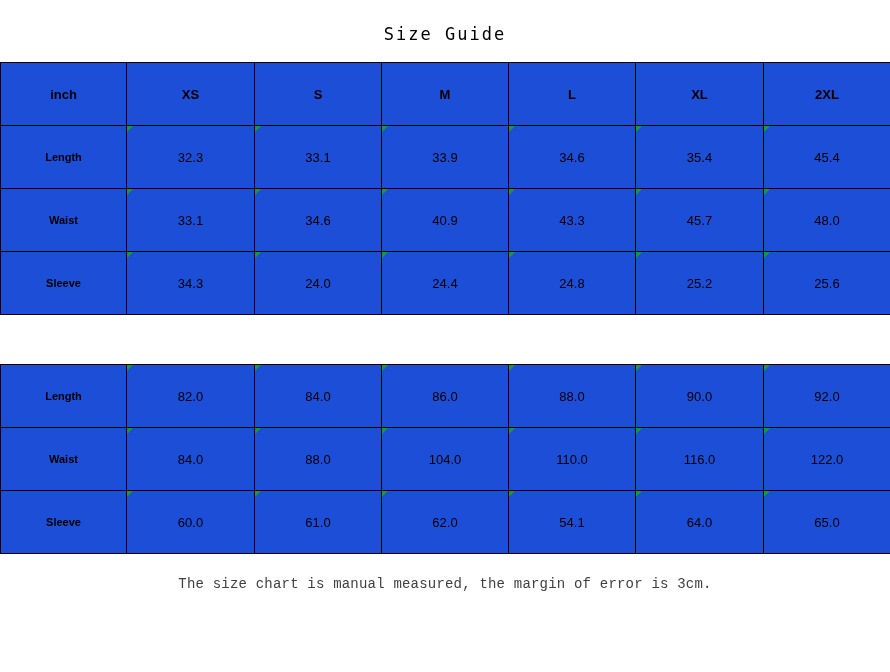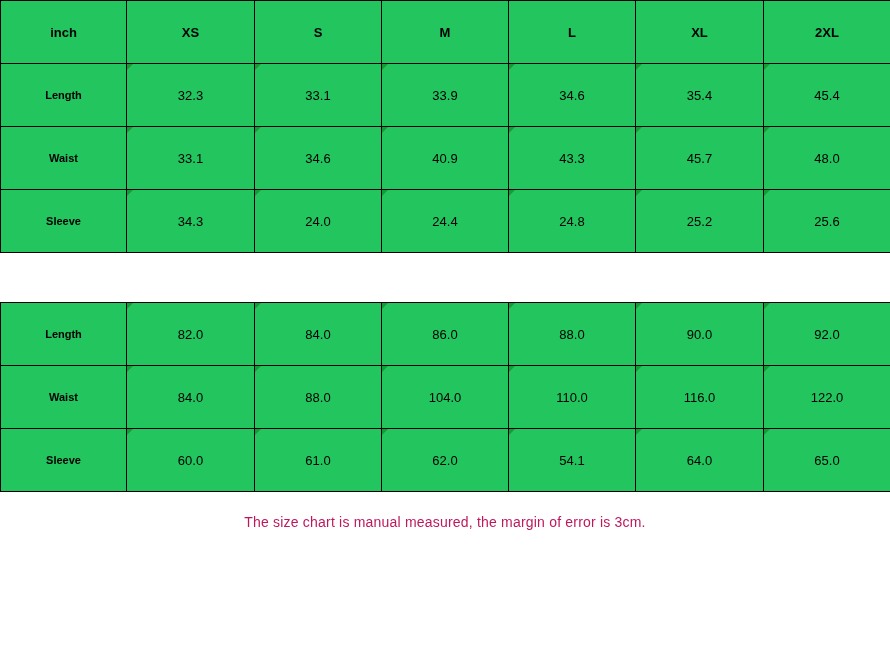--- a/index.html
+++ b/index.html
@@ -41,21 +41,21 @@
     table-layout: fixed;
   }
   .size-table td {
     border: 1px solid #000000;
     height: 60px;
     text-align: center;
     vertical-align: middle;
     font-family: "Liberation Sans", sans-serif;
     font-size: 13px;
     position: relative;
-    background: #22c55e;
+    background: #1d4ed8;
   }
   .size-table td.hdr {
     font-weight: bold;
     font-size: 13px;
   }
   .size-table td.rowlabel {
     font-weight: bold;
     font-size: 11px;
   }
   .size-table td.unitlabel {
@@ -84,32 +84,33 @@
   }
 
   .gap {
     height: 49px;
     width: 890px;
     background: #ffffff;
   }
 
   .footnote {
     text-align: center;
-    font-family: Liberation Sans, sans-serif;
+    font-family: Liberation Mono, monospace;
     font-size: 14px;
-    color: #be185d;
+    color: #404040;
     padding-top: 22px;
     letter-spacing: 0.2px;
   }
 </style>
 </head>
 <body>
 
 <div class="page">
 
+  <div class="title">Size Guide</div>
 
   <table class="size-table">
     <colgroup>
       <col class="c0">
         <col class="c1">
         <col class="c2">
         <col class="c3">
         <col class="c4">
         <col class="c5">
         <col class="c6">

